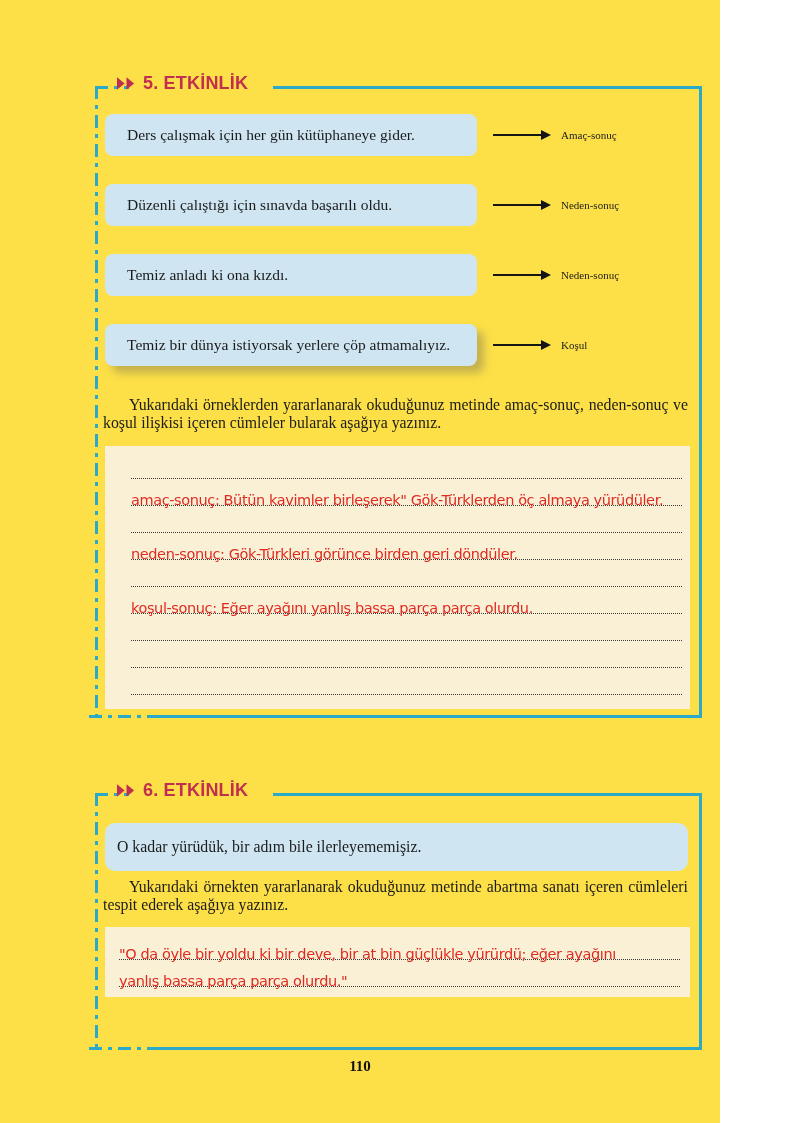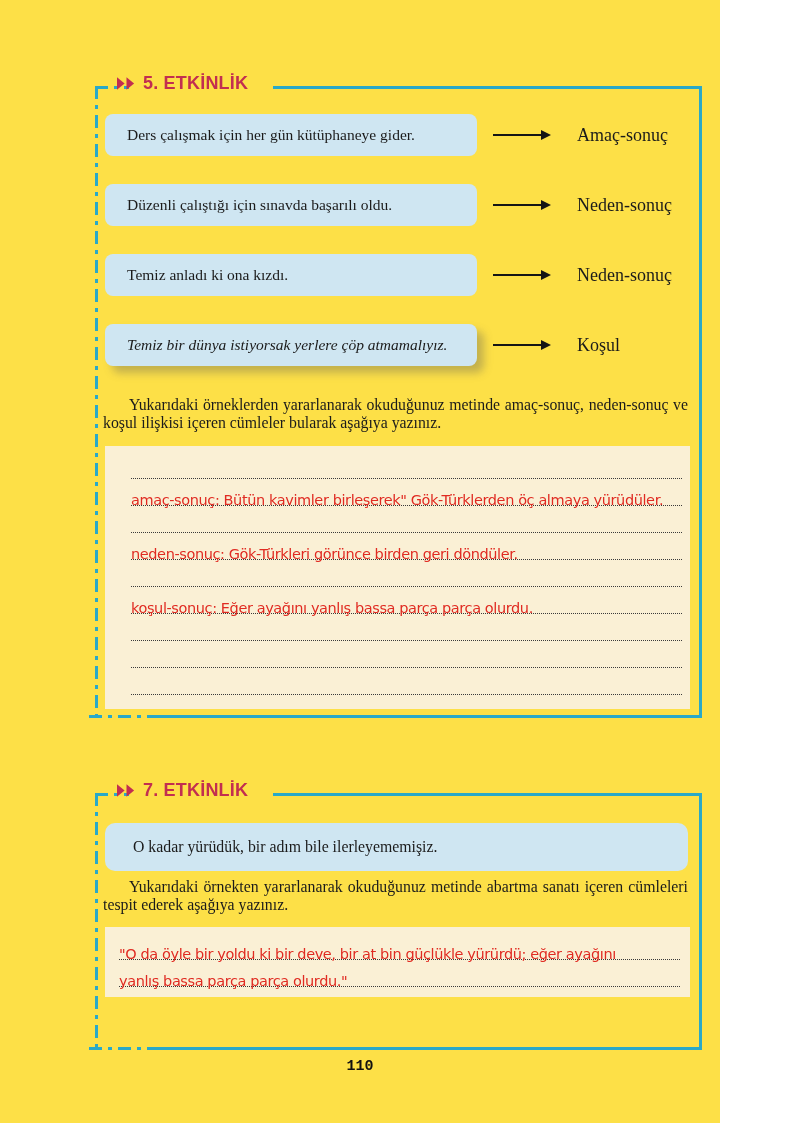--- a/index.html
+++ b/index.html
@@ -52,30 +52,30 @@
   }
   .dbl-arrow{width:19px;height:13px;flex:0 0 auto;}
   
   .examples{padding-left:10px;}
   .example-row{display:flex;align-items:center;margin-top:28px;height:42px;}
   .sentence-box{
     width:372px;height:42px;background:var(--bluebox);
     border-radius:8px;display:flex;align-items:center;
     padding:0 8px 0 22px;font-size:15.5px;white-space:nowrap;
   }
-  .sentence-box.shadowed{box-shadow:7px 7px 9px rgba(90,90,90,.35);font-style:italic;}
+  .sentence-box.shadowed{box-shadow:7px 7px 9px rgba(90,90,90,.35);}
   .arrow{
     position:relative;width:56px;height:2px;background:#151515;
     margin-left:16px;flex:0 0 auto;
   }
   .arrow::after{
     content:"";position:absolute;right:-2px;top:-4px;
     border-left:10px solid #151515;border-top:5px solid transparent;border-bottom:5px solid transparent;
   }
-  .rel-label{margin-left:28px;font-size:18px;white-space:nowrap;}
+  .rel-label{margin-left:12px;font-size:11px;white-space:nowrap;}
   
   .instruction{
     margin:30px 14px 0 8px;
     font-size:15.8px;line-height:18px;
     text-align:justify;text-indent:26px;
   }
   
   .answer-box{
     background:var(--cream);
     margin-left:10px;width:585px;
@@ -88,28 +88,28 @@
   }
   .ink{
     font-family:"DejaVu Sans", sans-serif;
     color:var(--ink);font-size:14.5px;letter-spacing:-0.4px;
     white-space:nowrap;transform:translateY(3px);
   }
   
   .wide-box{
     margin:30px 0 0 10px;width:583px;height:48px;
     background:var(--bluebox);border-radius:10px;
-    display:flex;align-items:center;padding-left:28px;
+    display:flex;align-items:center;padding-left:12px;
     font-size:15.8px;
   }
   .instruction6{margin-top:7px;}
   
   .page-number{
     position:absolute;top:1058px;left:0;width:100%;
-    text-align:center;font-family:Liberation Mono, monospace;
+    text-align:center;font-family:Liberation Serif, serif;
     font-weight:bold;font-size:15px;color:#111;
   }
 </style>
 </head>
 <body>
 
 <div id="page">
 
   <section class="frame frame5">
     <div class="line corner-dash"></div>
@@ -197,21 +197,21 @@
     <div class="line line-right"></div>
     <div class="line line-left"></div>
     <div class="line line-bottom-dash"></div>
     <div class="line line-bottom-solid"></div>
 
     <div class="frame-title">
       <svg class="dbl-arrow" viewBox="0 0 20 13">
         <polygon points="0,0 8,6.5 0,13" fill="#c22e50"></polygon>
         <polygon points="10,0 18,6.5 10,13" fill="#c22e50"></polygon>
       </svg>
-      <span class="title-text">7. ETKİNLİK</span>
+      <span class="title-text">6. ETKİNLİK</span>
     </div>
 
     <div class="wide-box">
       <span>O kadar yürüdük, bir adım bile ilerleyememişiz.</span>
     </div>
 
     <p class="instruction instruction6">Yukarıdaki örnekten yararlanarak okuduğunuz metinde abartma sanatı içeren cümleleri tespit ederek aşağıya yazınız.</p>
 
     <div class="answer-box answer-box6">
       <div class="answer-line">

